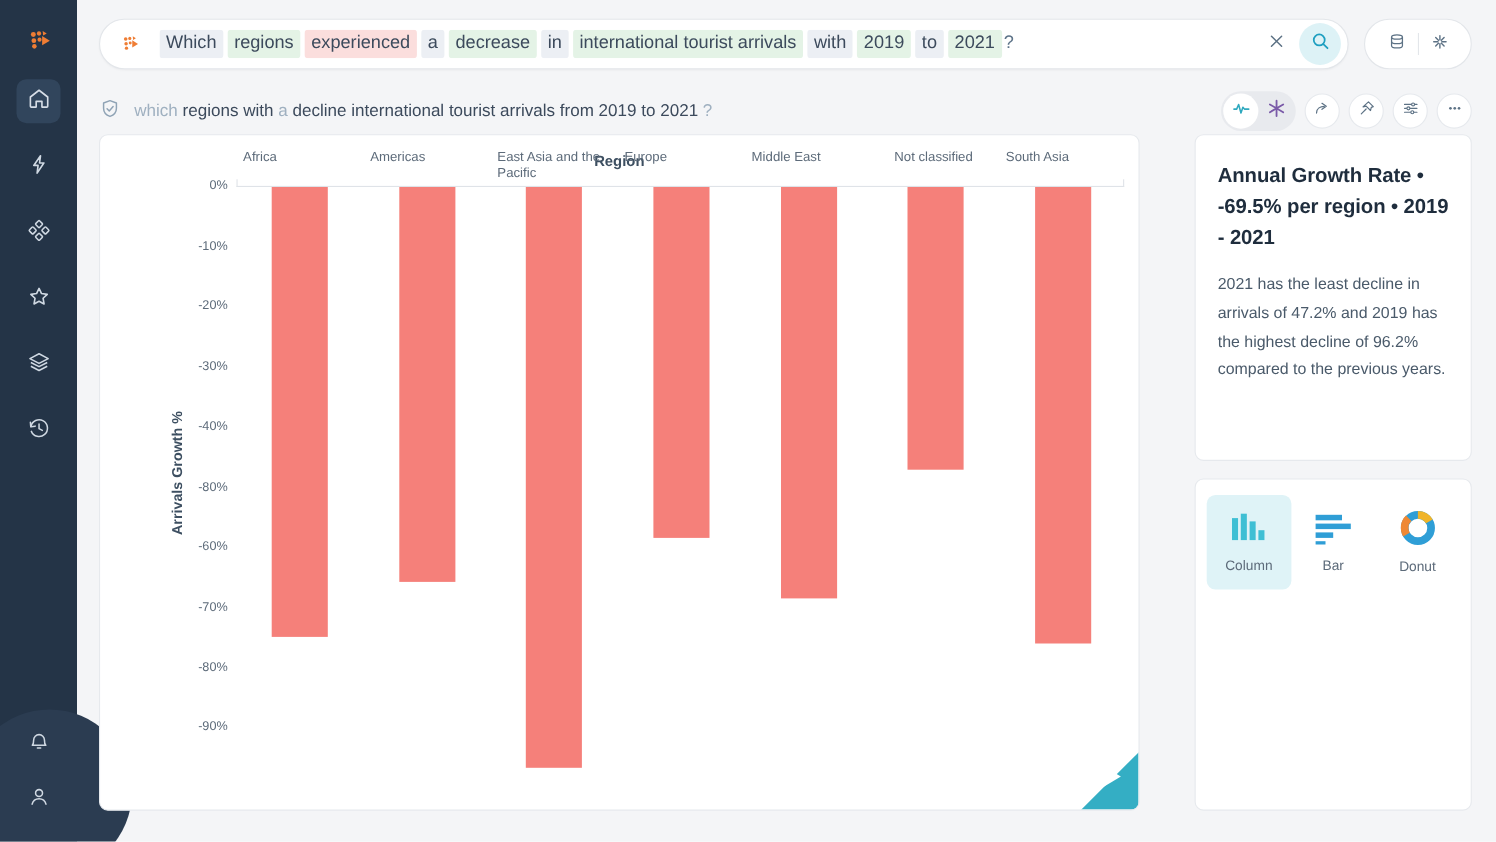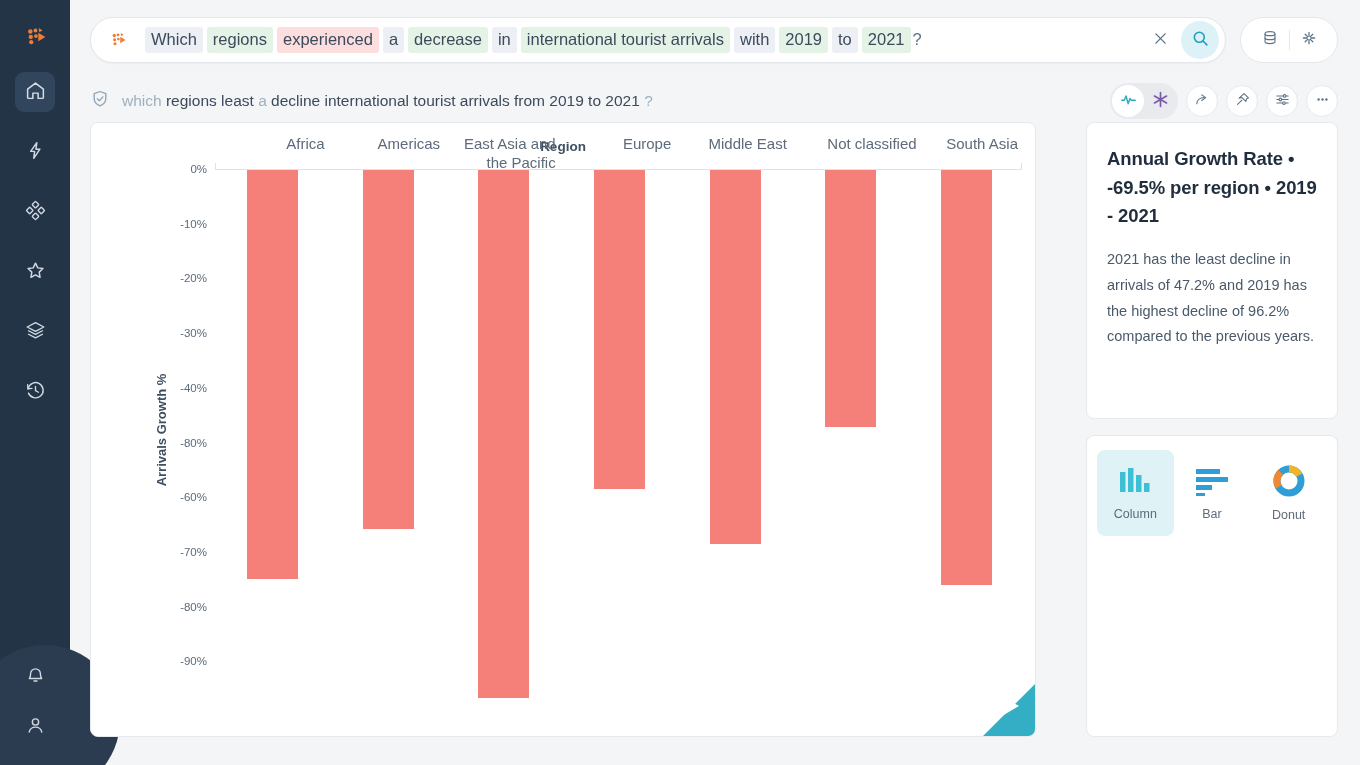--- a/index.html
+++ b/index.html
@@ -87,21 +87,21 @@
     align-items: center; justify-content: center; border-radius: 8px; cursor: pointer; gap: 7px; }
   .vizcell.sel { background: #dff3f7; }
   .vizlabel { font-size: 12.5px; color: #5d6b7a; }
 
   
   .chart-title { position: absolute; top: 16px; left: 0; width: 100%; text-align: center;
     font-size: 13.5px; font-weight: bold; color: #3d4f61; }
   .ylabel { position: absolute; left: 14px; top: 50%; transform: translateY(-50%) rotate(-90deg);
     font-size: 13px; font-weight: bold; color: #3d4f61; white-space: nowrap; }
   .plot { position: absolute; left: 124px; top: 0; right: 13px; bottom: 0; }
-  .catlabel { position: absolute; text-align: right; font-size: 15px; color: #5d6b7a; line-height: 1.25; }
+  .catlabel { position: absolute; text-align: left; font-size: 12px; color: #5d6b7a; line-height: 1.25; }
   .ytick { position: absolute; right: 100%; margin-right: 8px; transform: translateY(-50%);
     font-size: 11.5px; color: #5d6b7a; white-space: nowrap; }
   .axisline { position: absolute; left: 0; right: 0; height: 1px; background: #dfe3e8; }
   .axiscap { position:absolute; width:1px; background:#dfe3e8; }
   .bar { position: absolute; background: #f5807a; }
   .playcorner { position: absolute; right: 0; bottom: 0; width: 82px; height: 62px; overflow: hidden; }
   .playtri { position: absolute; right: -10px; bottom: -18px; width: 0; height: 0;
     border-left: 80px solid transparent; border-bottom: 80px solid #34aec4; }
   .playglyph { position: absolute; right: 16px; bottom: 17px; width: 0; height: 0;
     border-top: 13px solid transparent; border-bottom: 13px solid transparent; border-left: 22px solid #fff; }
@@ -269,21 +269,21 @@
     </div>
 
     <div class="interprow">
       <span>
         <svg width="20" height="20" viewBox="0 0 24 24" fill="none" stroke="#8fa3b5" stroke-width="1.6" stroke-linecap="round" stroke-linejoin="round">
           <path d="M12 3 l7 2.6v5.6c0 4.6-3.1 7.6-7 9-3.9-1.4-7-4.4-7-9V5.6z"></path>
           <polyline points="8.8,11.8 11.2,14.2 15.4,9.4"></polyline>
         </svg>
       </span>
       <div class="interp-text">
-        <span class="muted">which</span><span> regions least </span><span class="muted">a</span><span> decline international tourist arrivals from 2019 to 2021 </span><span class="muted">?</span>
+        <span class="muted">which</span><span> regions with </span><span class="muted">a</span><span> decline international tourist arrivals from 2019 to 2021 </span><span class="muted">?</span>
       </div>
       <div class="interp-actions">
         <div class="seg">
           <div class="sitem on">
             <span>
               <svg width="17" height="17" viewBox="0 0 24 24" fill="none" stroke="#2fa9bf" stroke-width="2" stroke-linecap="round" stroke-linejoin="round">
                 <polyline points="2.5,13 6,13 8.5,7 11.5,18 14,10.5 16,13 21.5,13"></polyline>
               </svg>
             </span>
           </div>

